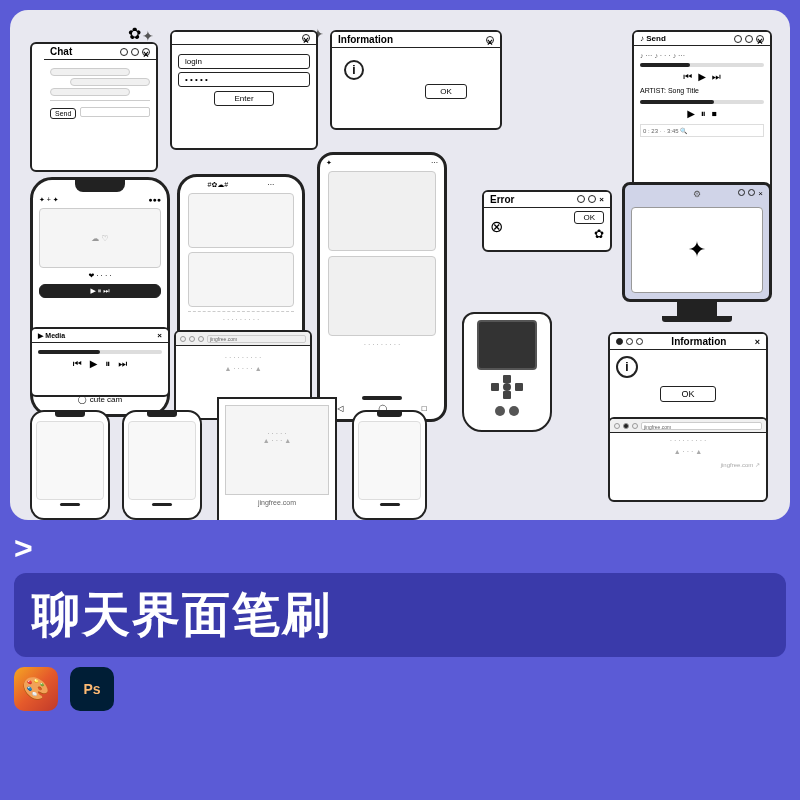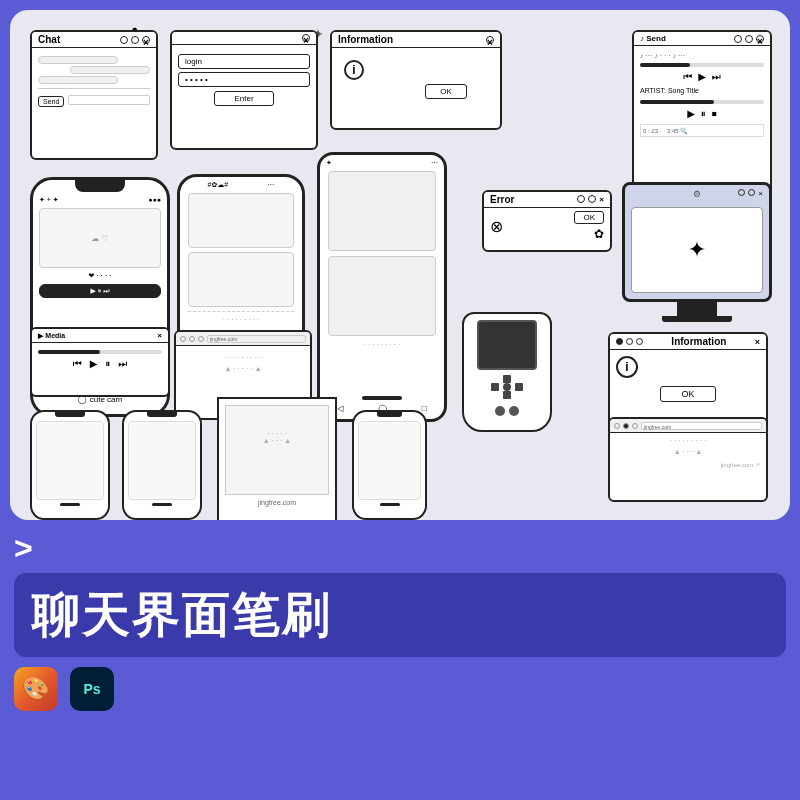--- a/index.html
+++ b/index.html
@@ -103,21 +103,21 @@
       justify-content: center;
       font-size: 22px;
     }
 
     .procreate-icon {
       background: linear-gradient(135deg, #f5a623, #e55a2b, #c0392b);
     }
 
     .ps-icon {
       background: #001e36;
-      color: #5eead4;
+      color: #fdba74;
       font-weight: 900;
       font-size: 14px;
     }
 
     
     .ui-grid {
       width: 100%;
       height: 100%;
       position: relative;
     }
@@ -154,24 +154,25 @@
       border-radius: 50%;
       display: inline-block;
     }
 
     .win-body {
       padding: 6px;
     }
 
     
     .chat-win {
-      top: 8px;
+      top: 20px;
       left: 8px;
       width: 128px;
       height: 130px;
+      padding-left: 12px;
     }
 
     .chat-bubble {
       background: #f0f0f0;
       border: 1.5px solid #ccc;
       border-radius: 8px;
       padding: 3px 6px;
       font-size: 7px;
       margin: 2px 0;
       width: 80px;

